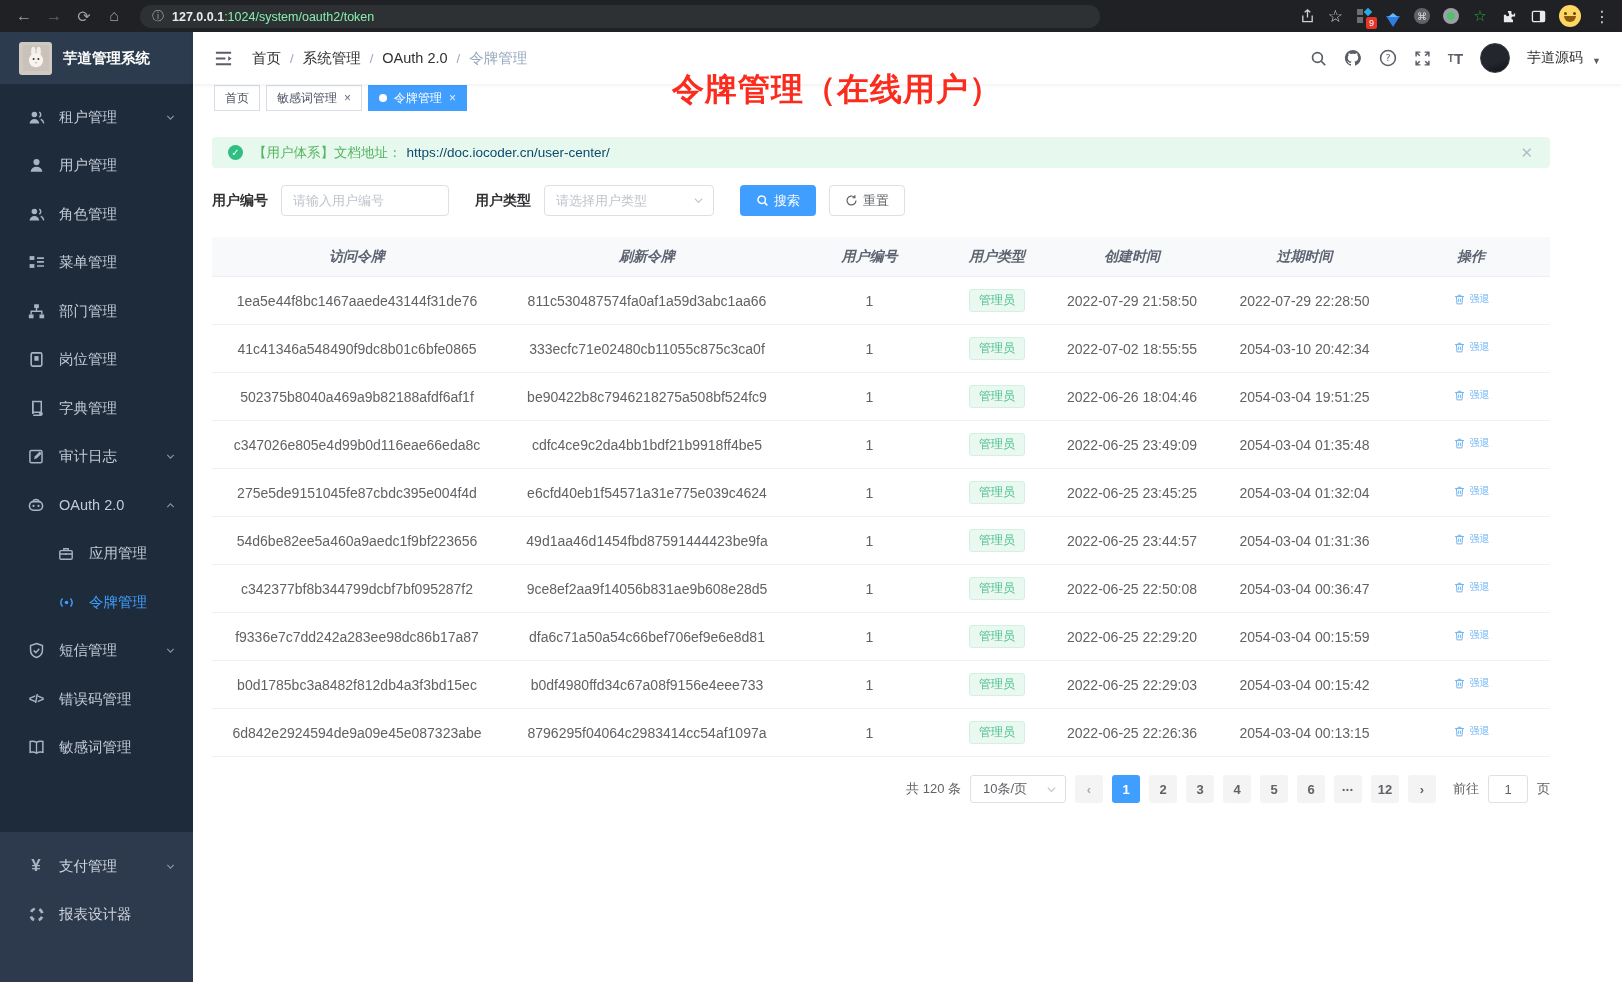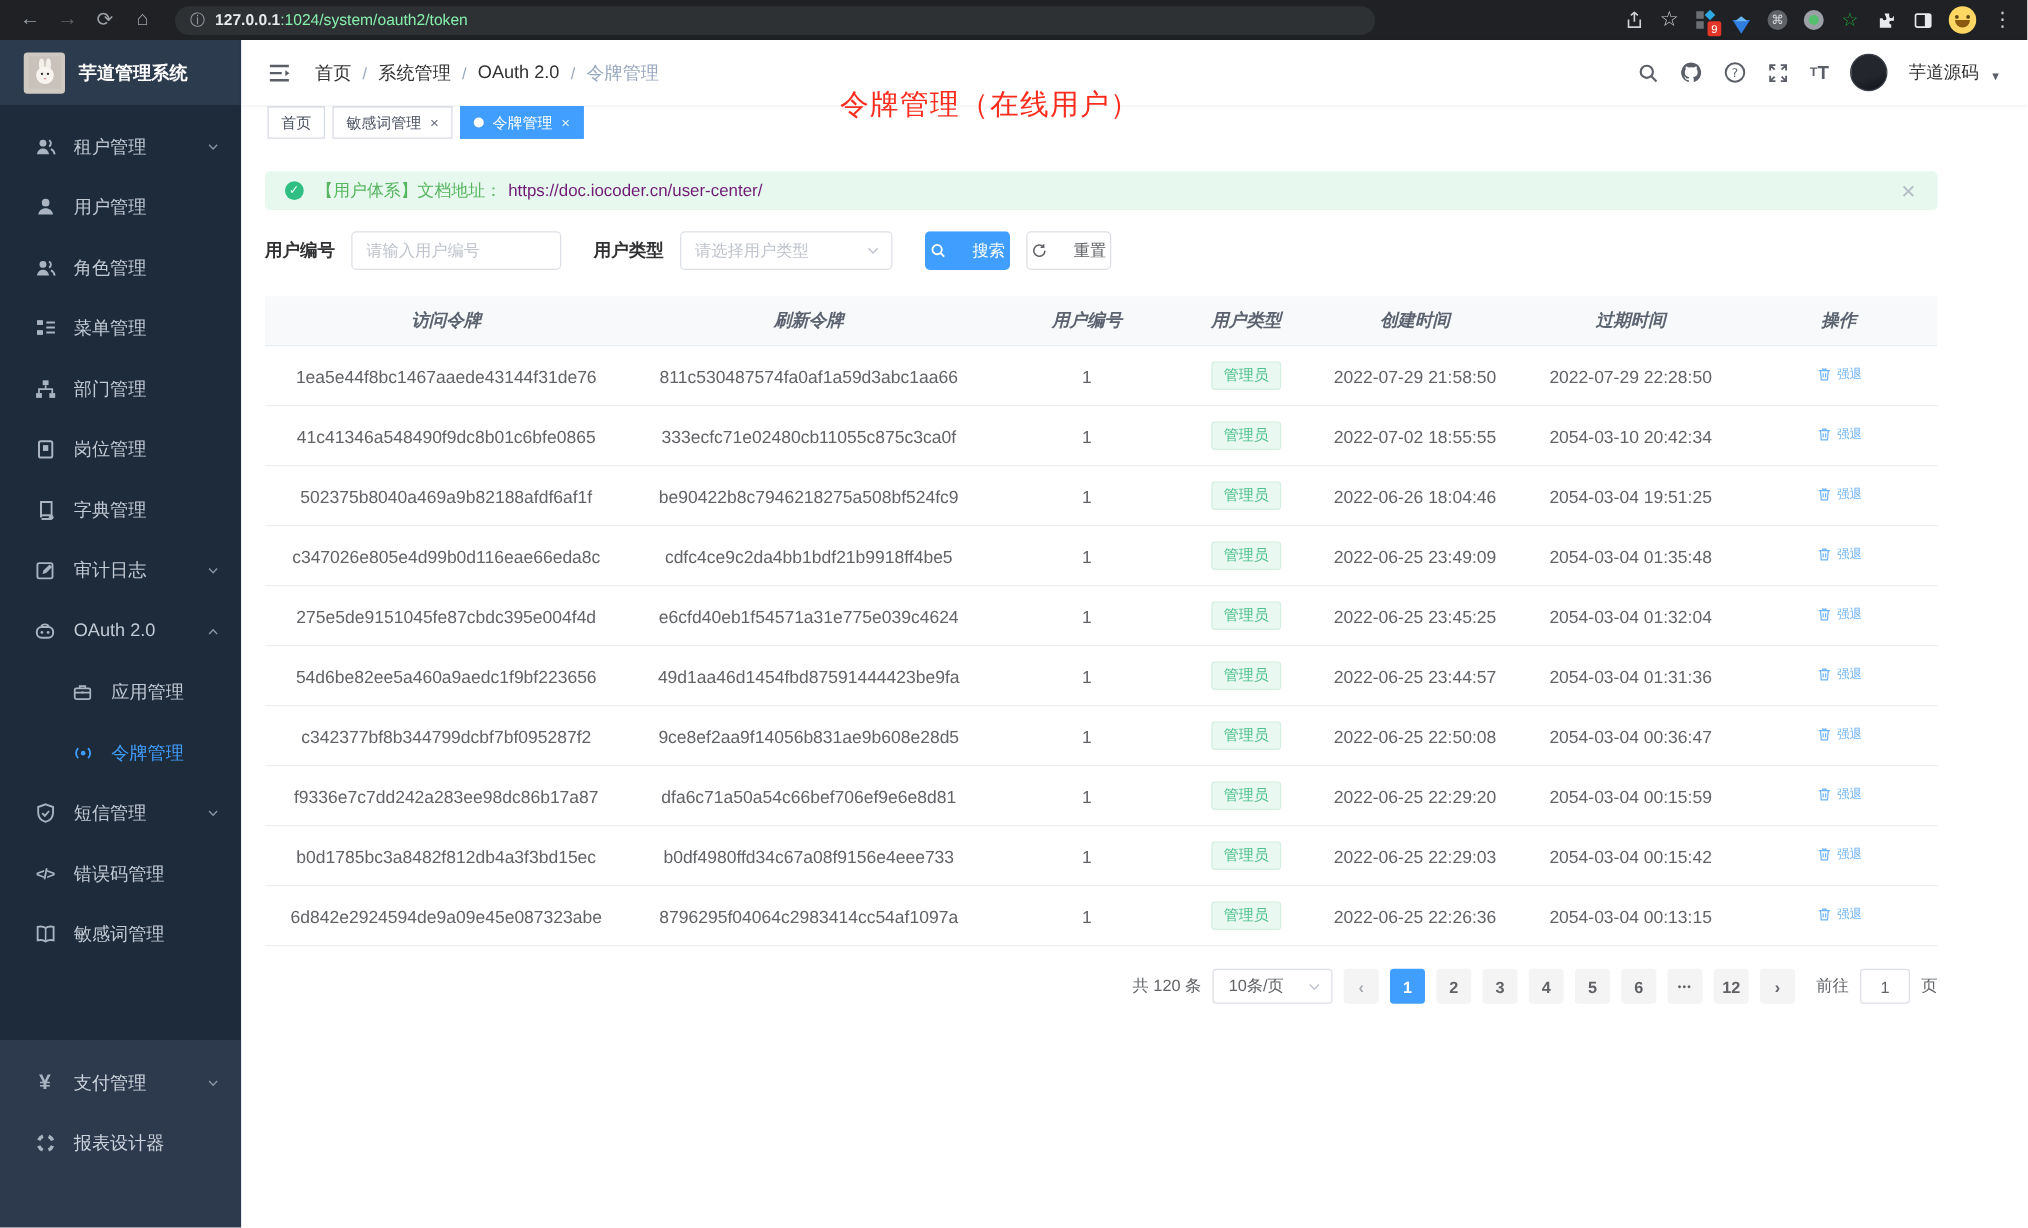--- a/index.html
+++ b/index.html
@@ -64,37 +64,37 @@
   .avatar { width:30px; height:30px; border-radius:50%; background:linear-gradient(160deg,#23262d 60%,#10131a); border:1px solid #3a3f47; }
   .uname { font-size:14px; color:#303133; }
   .caret { font-size:9px; color:#5a5e66; margin-left:-8px; margin-top:6px; }
 
   .tabbar { height:30px; display:flex; align-items:flex-start; gap:6px; padding:1px 0 0 21px; }
   .tab { height:26px; display:inline-flex; align-items:center; gap:7px; padding:0 10px; border:1px solid #d8dce5; background:#fff; font-size:12px; color:#495060; cursor:pointer; }
   .tab.active { background:#409eff; border-color:#409eff; color:#fff; }
   .tab .dot { width:8px; height:8px; border-radius:50%; background:#fff; }
   .tab .x { font-size:12px; opacity:.85; cursor:pointer; }
 
-  .annotation { position:absolute; left:479px; top:36px; font-size:23px; font-weight:400; color:#fb2c1d; white-space:nowrap; z-index:20; letter-spacing:1px; }
+  .annotation { position:absolute; left:479px; top:36px; font-size:32px; font-weight:700; color:#fb2c1d; white-space:nowrap; z-index:20; letter-spacing:1px; }
 
   .content { width:1338px; margin-left:19px; }
   .notice { margin-top:23px; height:31px; background:#e7f8ee; border-radius:4px; display:flex; align-items:center; padding:0 16px; font-size:13.5px; position:relative; }
   .notice .ck { width:15px; height:15px; border-radius:50%; background:#2fbf83; color:#fff; display:flex; align-items:center; justify-content:center; font-size:10px; margin-right:10px; flex-shrink:0; }
   .ntext { color:#55b65f; }
-  .nlink { color:#701a75; text-decoration:none; margin-left:5px; }
+  .nlink { color:#0c4a6e; text-decoration:none; margin-left:5px; }
   .nclose { position:absolute; right:17px; color:#b4bcc6; font-size:15px; cursor:pointer; }
 
   .filters { margin-top:17px; display:flex; align-items:center; font-size:14px; }
   .flabel { font-weight:700; color:#303133; margin-right:13px; }
   .inp { width:168px; height:31px; border:1px solid #dcdfe6; border-radius:4px; padding:0 11px; font-size:13px; color:#606266; outline:none; font-family:inherit; }
   .inp::placeholder { color:#bfc4cc; }
   .sel { width:170px; height:31px; border:1px solid #dcdfe6; border-radius:4px; padding:0 9px 0 11px; font-size:13px; color:#bfc4cc; display:flex; align-items:center; justify-content:space-between; cursor:pointer; }
   .sel .sv { color:#c0c4cc; display:flex; }
   .gap26 { width:26px; }
-  .btn { height:31px; border-radius:4px; display:inline-flex; align-items:center; gap:21px; font-size:13px; padding:0 3px; cursor:pointer; border:1px solid transparent; }
+  .btn { height:31px; border-radius:4px; display:inline-flex; align-items:center; gap:5px; font-size:13px; padding:0 15px; cursor:pointer; border:1px solid transparent; }
   .btn-search { background:#409eff; color:#fff; margin-left:26px; }
   .btn-reset { background:#fff; color:#606266; border-color:#dcdfe6; margin-left:13px; }
 
   .tbl { margin-top:21px; font-size:14px; }
   .thead { display:flex; height:40px; align-items:center; background:#f8f9fb; border-bottom:1px solid #ebeef5; color:#5c6370; font-weight:700;font-style:italic; }
   .trow { display:flex; height:48px; align-items:center; border-bottom:1px solid #eef0f4; color:#606266; }
   .td { text-align:center; overflow:hidden; white-space:nowrap; }
   .c1{width:290px}.c2{width:290px}.c3{width:155px}.c4{width:100px}.c5{width:170px}.c6{width:175px}.c7{width:158px}
   .badge { display:inline-block; padding:3px 9px; font-size:12px; color:#4fc08d; background:#e9f8f0; border:1px solid #d4f0e1; border-radius:3px; line-height:1.3; }
   .kick { color:#6db3f7; display:inline-flex; gap:4px; align-items:center; font-size:10px; cursor:pointer; }

